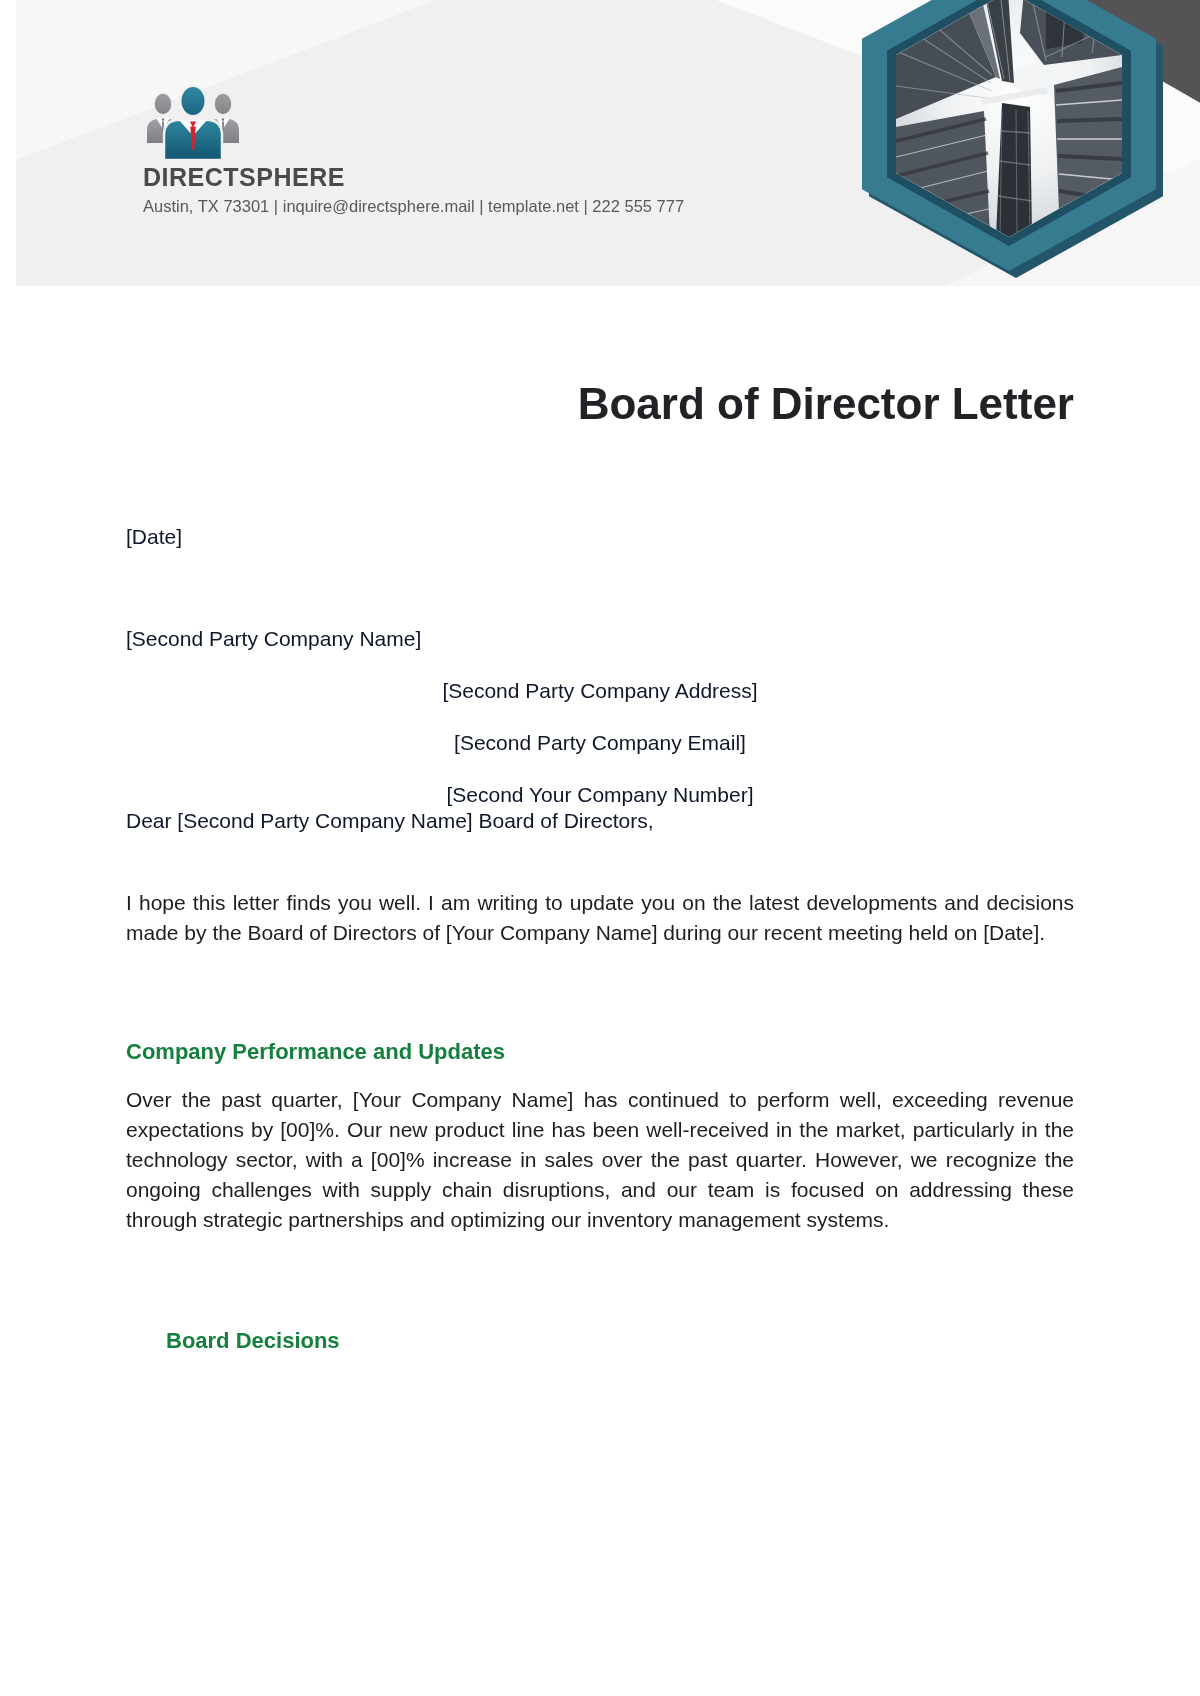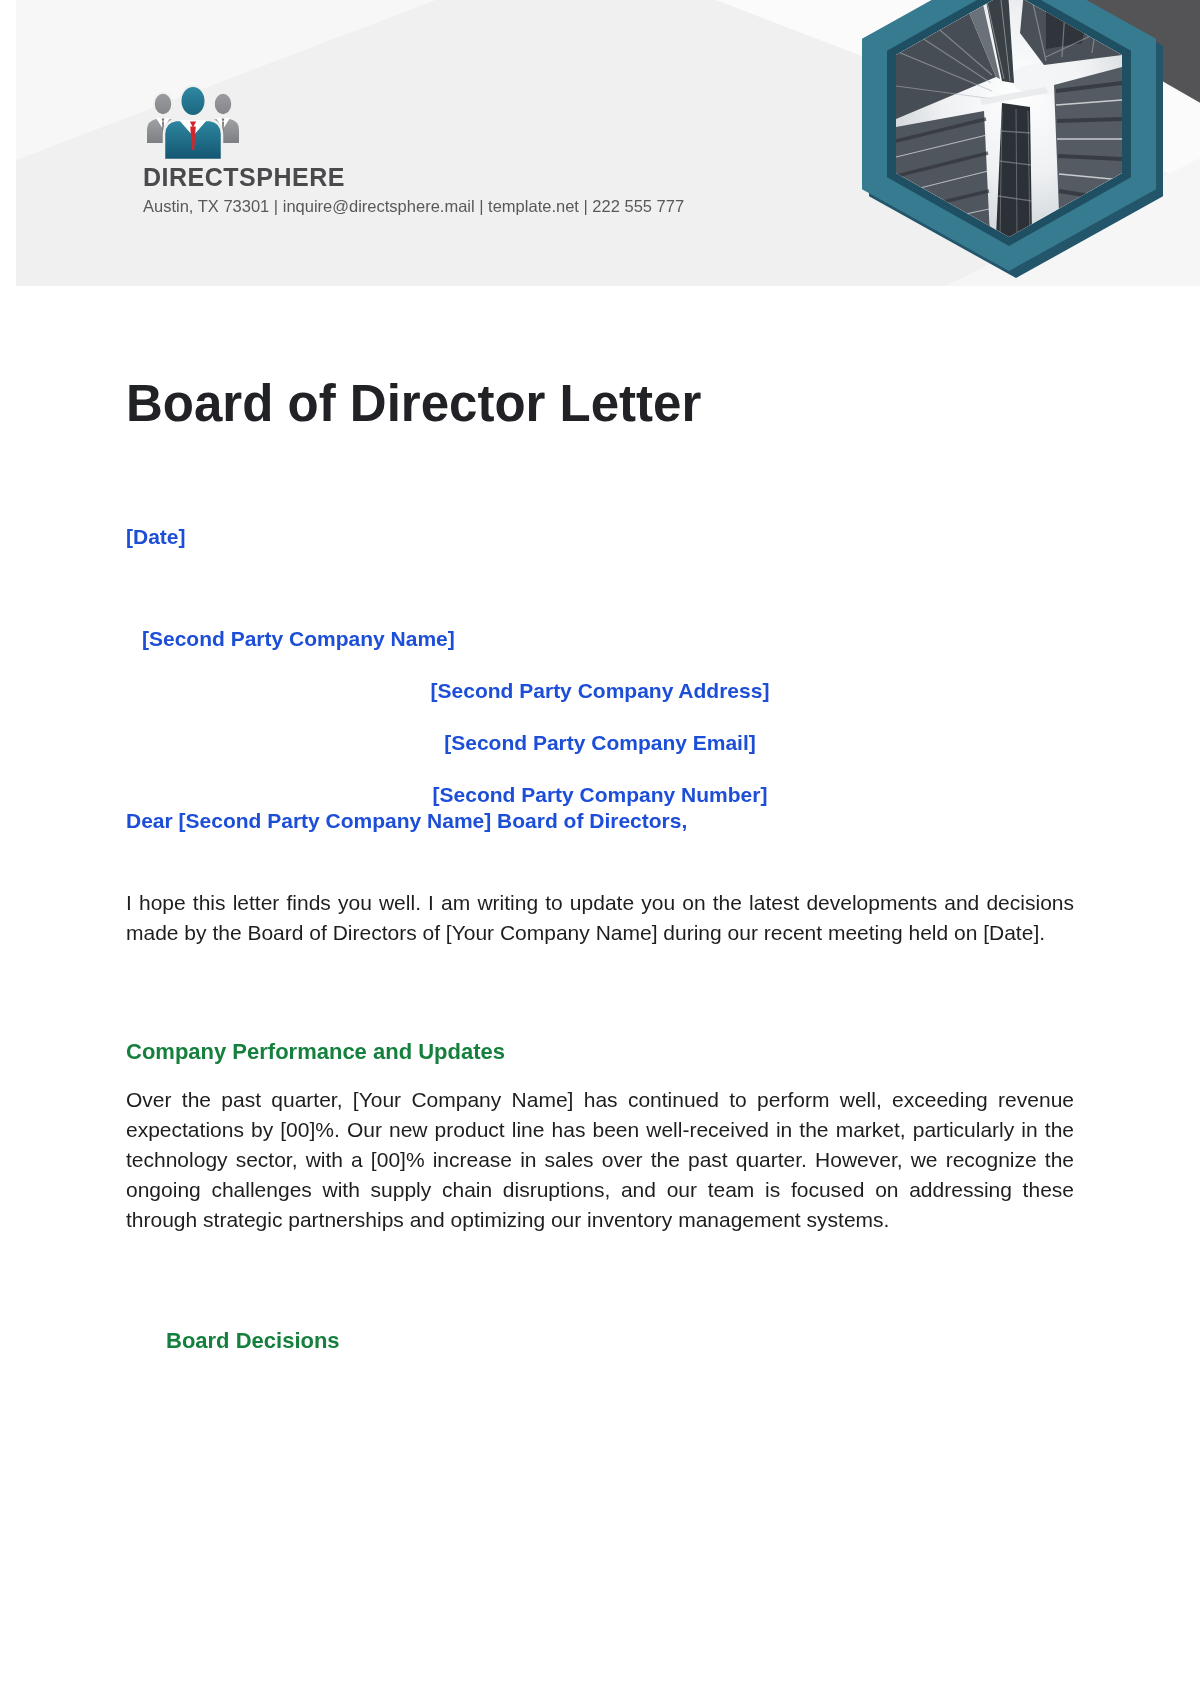--- a/index.html
+++ b/index.html
@@ -48,26 +48,26 @@
   .brand svg { display:block; }
   .brand-name {
     margin-top:3px; font-size:25px; font-weight:700; letter-spacing:0.5px;
     color:#4a4a4d;
   }
   .brand-contact { margin-top:5px; font-size:16.5px; color:#59595c;text-align:right; }
 
   
   .content { position:absolute; left:0; top:286px; width:1200px; padding:0 126px; }
   .title {
-    margin:96px 0 0 0; text-align:left;
-    font-size:51px; line-height:44px; font-weight:700; color:#212226;
-  }
-  .line { font-size:21px; line-height:26px; color:#1d4ed8;font-weight:bold; }
+    margin:96px 0 0 0; text-align:right;
+    font-size:44px; line-height:44px; font-weight:700; color:#212226;
+  }
+  .line { font-size:21px; line-height:26px; color:#0f172a; }
   .date-line   { margin-top:98px; }
-  .addr-first  { margin-top:76px;margin-left:16px; }
+  .addr-first  { margin-top:76px; }
   .addr        { margin-top:26px;text-align:center; }
   .salutation  { }
   .para {
     margin:54px 0 0 0; font-size:21px; line-height:30px; color:#1e1e20;
     text-align:justify;
   }
   .section-heading {
     margin:90px 0 0 0; font-size:22px; line-height:27px; font-weight:700; color:#15803d;
   }
   .section-para { margin-top:20px; }
@@ -181,21 +181,21 @@
   </div>
 
   <div class="content">
     <h1 class="title">Board of Director Letter</h1>
 
     <div class="line date-line">[Date]</div>
 
     <div class="line addr-first">[Second Party Company Name]</div>
     <div class="line addr">[Second Party Company Address]</div>
     <div class="line addr">[Second Party Company Email]</div>
-    <div class="line addr">[Second Party Company Number]</div>
+    <div class="line addr">[Second Your Company Number]</div>
 
     <div class="line salutation">Dear [Second Party Company Name] Board of Directors,</div>
 
     <p class="para">I hope this letter finds you well. I am writing to update you on the latest developments and decisions made by the Board of Directors of [Your Company Name] during our recent meeting held on [Date].</p>
 
     <div class="section-heading">Company Performance and Updates</div>
     <p class="para section-para">Over the past quarter, [Your Company Name] has continued to perform well, exceeding revenue expectations by [00]%. Our new product line has been well-received in the market, particularly in the technology sector, with a [00]% increase in sales over the past quarter. However, we recognize the ongoing challenges with supply chain disruptions, and our team is focused on addressing these through strategic partnerships and optimizing our inventory management systems.</p>
 
     <div class="section-heading second">Board Decisions</div>
   </div>

